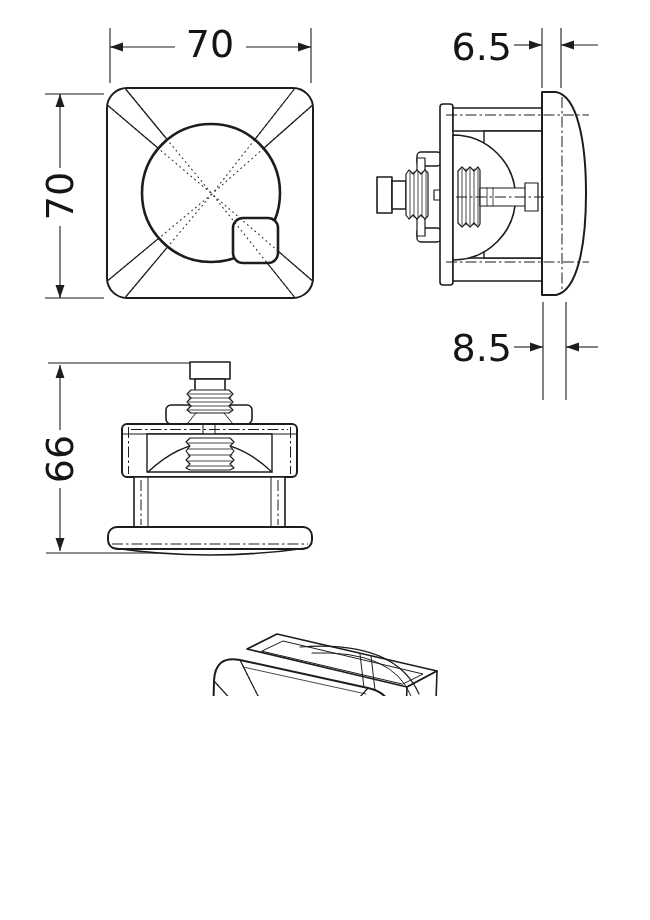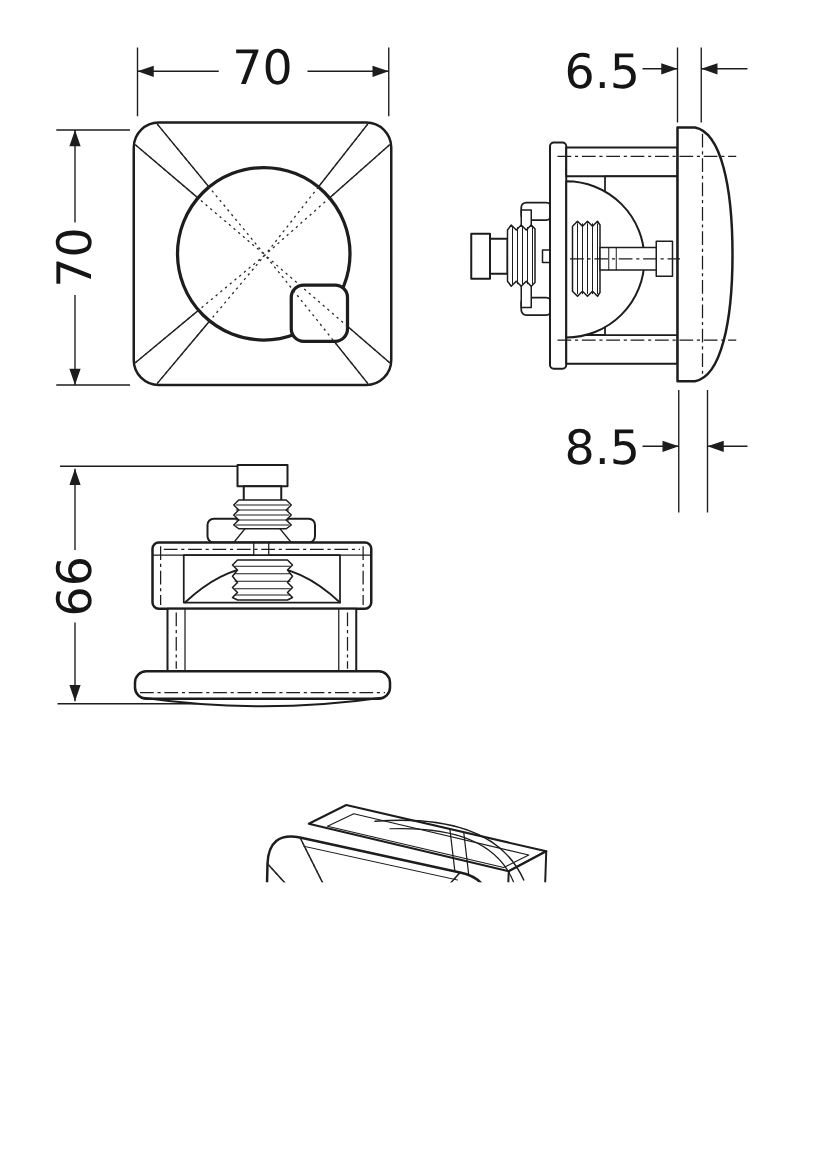--- a/index.html
+++ b/index.html
@@ -1,16 +1,16 @@
 <!DOCTYPE html>
 <html><head>
 <meta charset="utf-8">
 <style>
   html,body{margin:0;padding:0;background:#ffffff;}
-  .stage{position:relative;width:650px;height:696px;background:#fff;overflow:hidden;margin-top:10px;}
+  .stage{position:relative;width:650px;height:696px;background:#fff;overflow:hidden;}
   svg{display:block;}
   
   .ln{stroke:#1d1d1d;fill:none;stroke-linecap:round;stroke-linejoin:round;}
   .wf{fill:#ffffff;}
   .s26{stroke-width:2.6;}
   .s24{stroke-width:2.4;}
   .s2{stroke-width:2;}
   .s16{stroke-width:1.6;}
   .s14{stroke-width:1.4;}
   .s12{stroke-width:1.2;}

